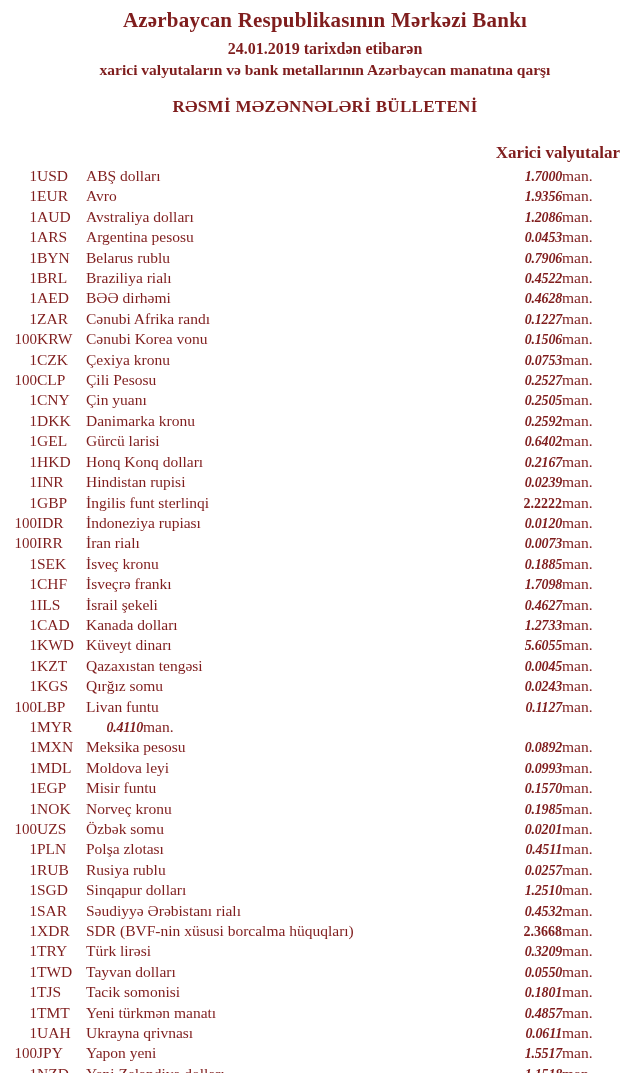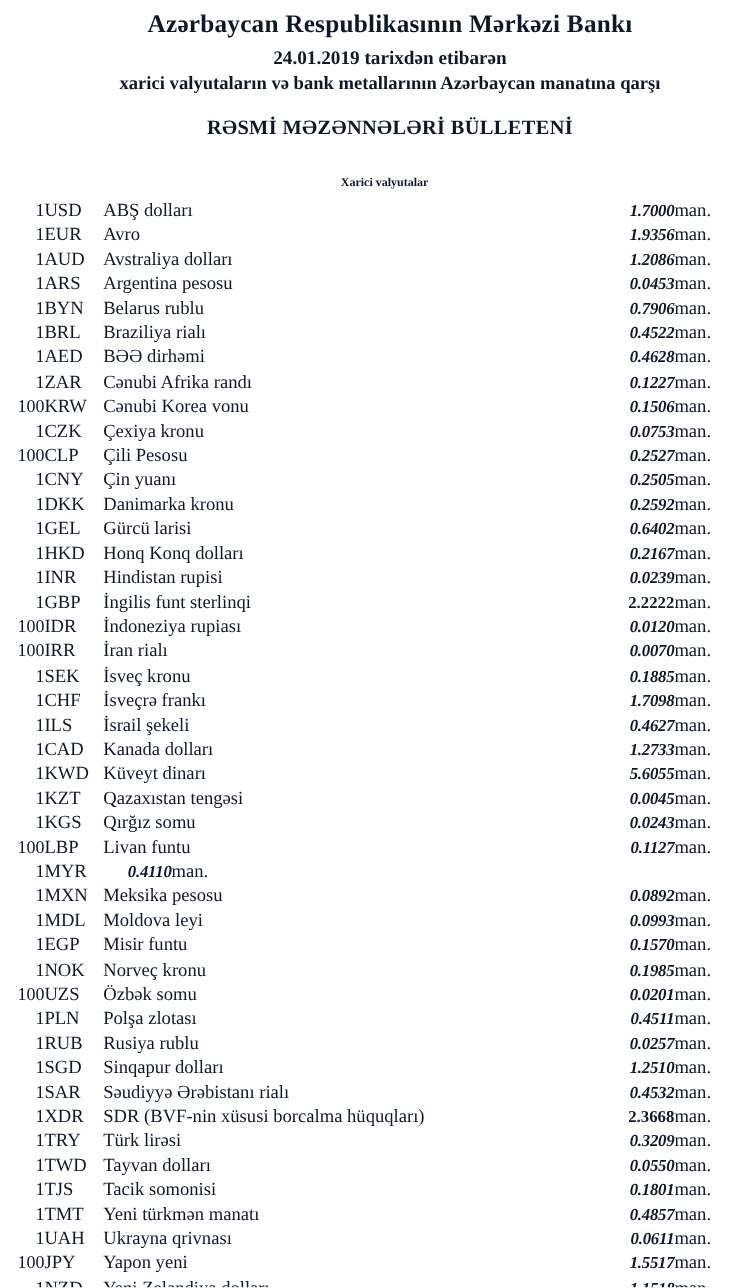--- a/index.html
+++ b/index.html
@@ -3,21 +3,21 @@
 <meta charset="utf-8">
 <style>
   * { box-sizing: border-box; }
   html, body { margin: 0; padding: 0; background: #ffffff; }
   .page {
     position: relative;
     width: 620px;
     height: 1073px;
     margin: 0 auto;
     background: #ffffff;
-    color: #0f172a;
+    color: #7f1d1d;
     font-family: "Liberation Serif", "DejaVu Serif", serif;
     overflow: hidden;
   }
   .doc-header {
     padding-top: 7px;
     padding-left: 30px; 
     text-align: center;
   }
   .bank-name {
     font-size: 21px;
@@ -40,22 +40,22 @@
   .bulletin-title {
     font-size: 17px;
     font-weight: bold;
     line-height: 22px;
     margin-top: 16px;
     letter-spacing: 0.3px;
   }
   .section-title {
     margin-top: 26px;
     padding-left: 21px;
-    text-align: center;
-    font-size: 10px;
+    text-align: right;
+    font-size: 17px;
     font-weight: bold;
     line-height: 18px;
   }
   .rates-table {
     margin-top: 4px;
     width: 620px;
   }
   .row {
     display: flex;
     align-items: baseline;
@@ -233,21 +233,21 @@
         <span class="qty">100</span>
         <span class="code">IDR</span>
         <span class="name">İndoneziya rupiası</span>
         <span class="rate">0.0120</span>
         <span class="man">man.</span>
       </div>
       <div class="row">
         <span class="qty">100</span>
         <span class="code">IRR</span>
         <span class="name">İran rialı</span>
-        <span class="rate">0.0070</span>
+        <span class="rate">0.0073</span>
         <span class="man">man.</span>
       </div>
       <div class="row">
         <span class="qty">1</span>
         <span class="code">SEK</span>
         <span class="name">İsveç kronu</span>
         <span class="rate">0.1885</span>
         <span class="man">man.</span>
       </div>
       <div class="row">

